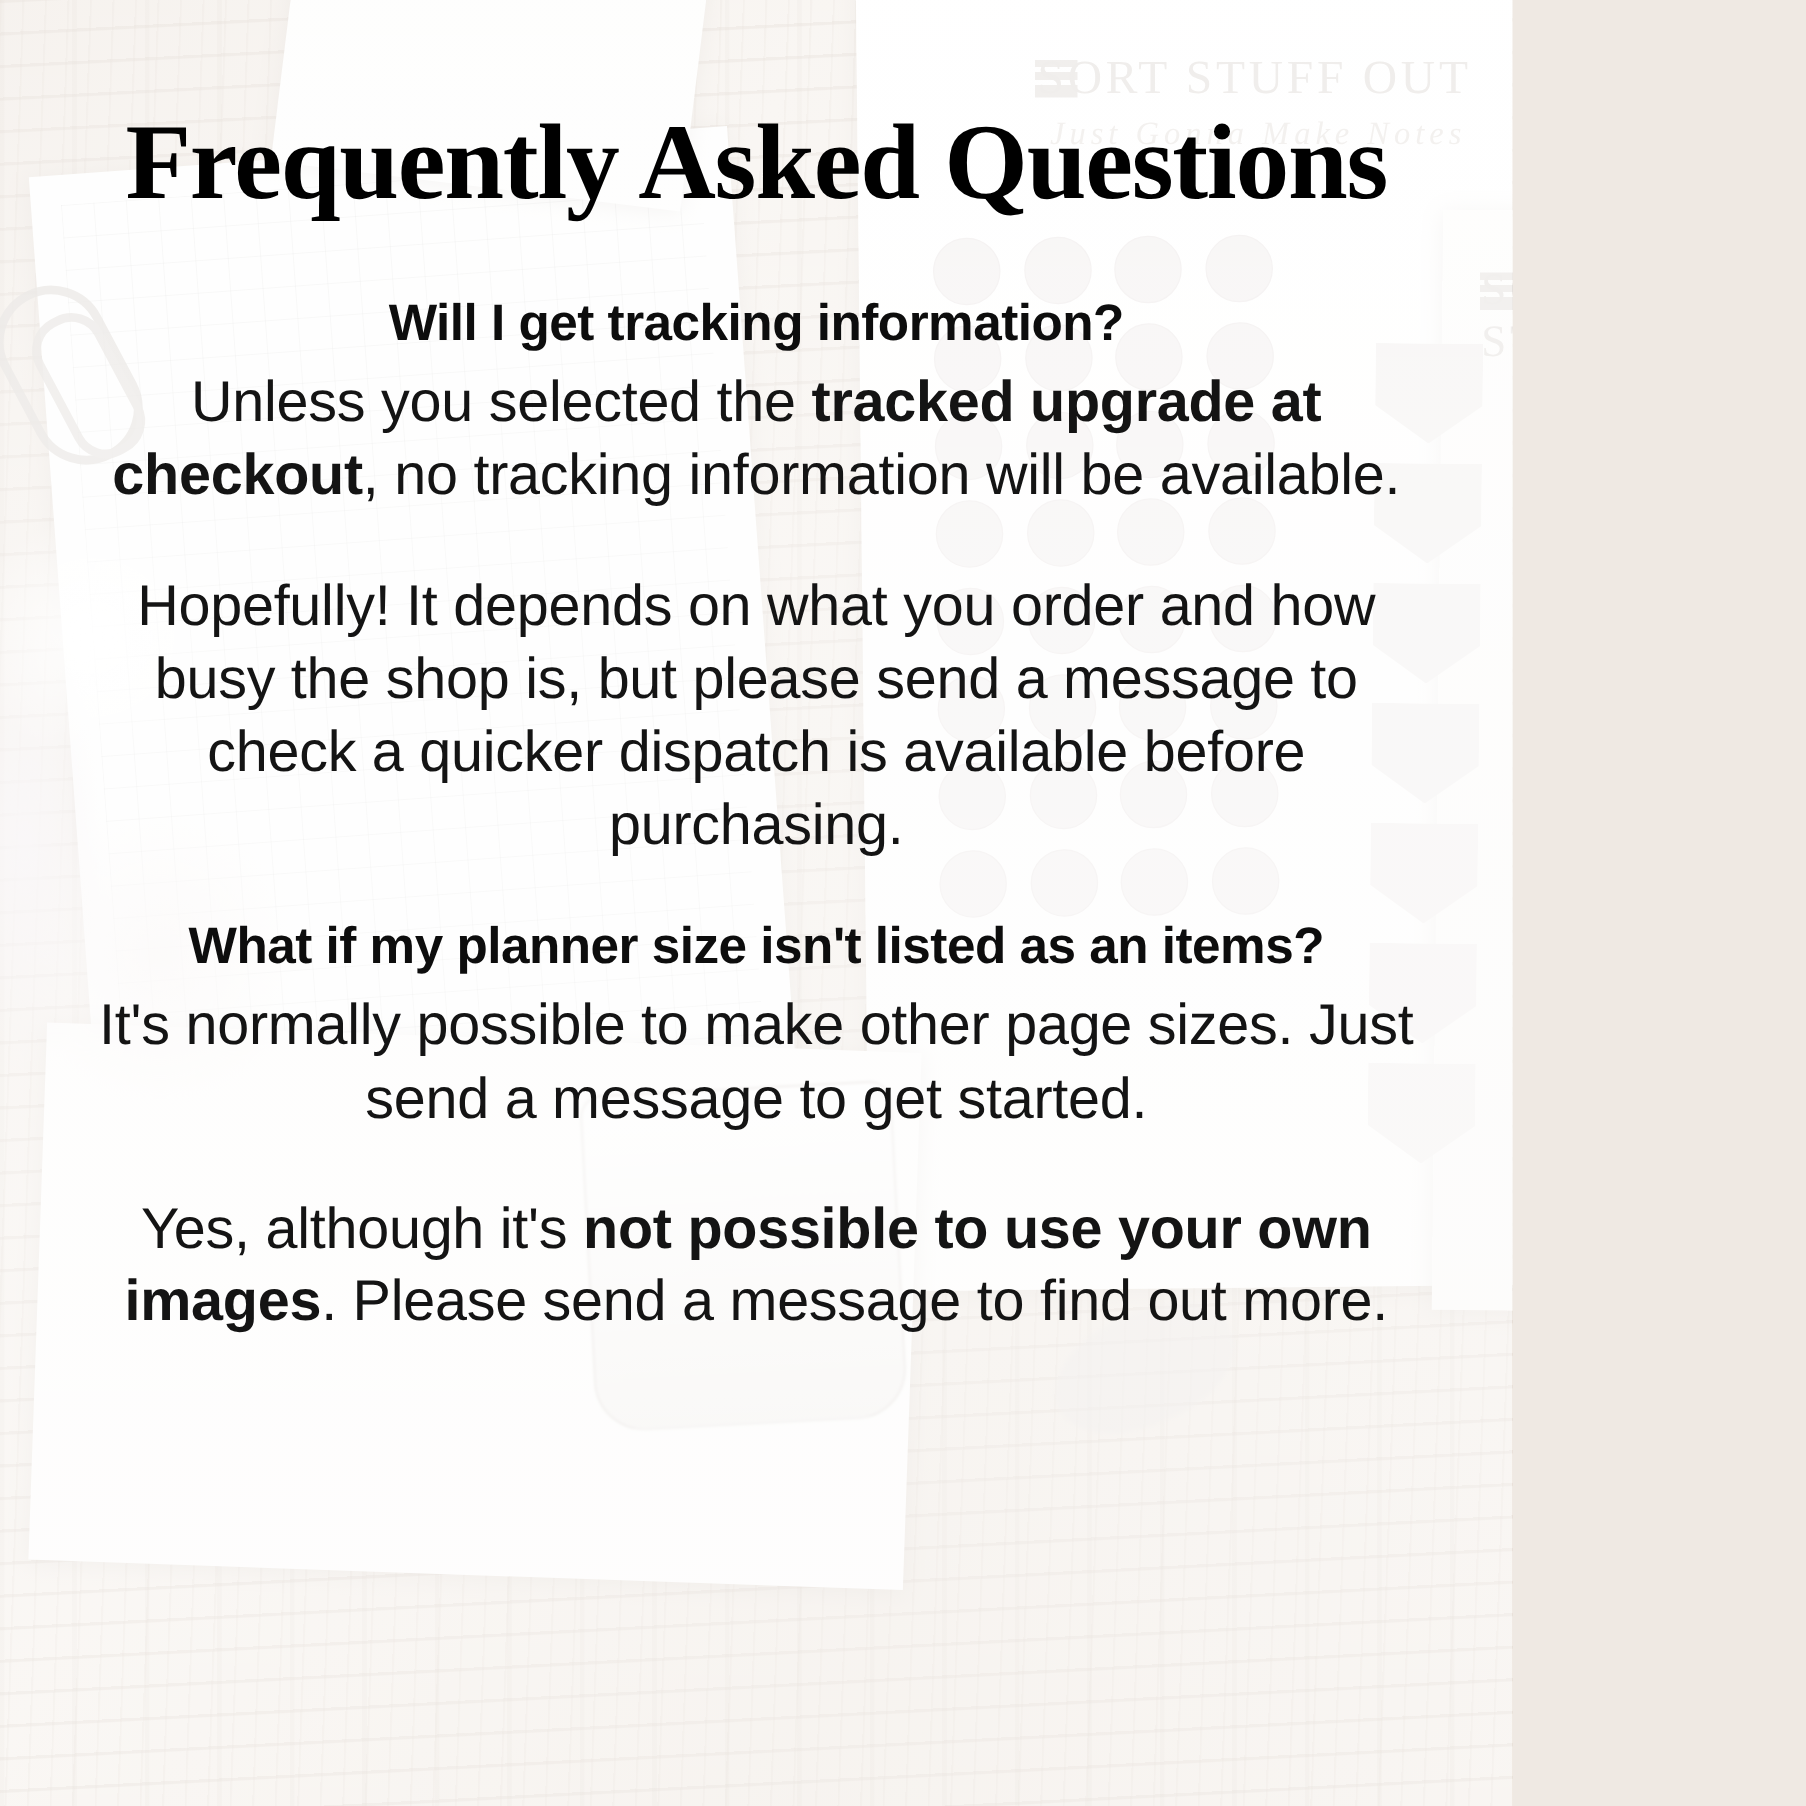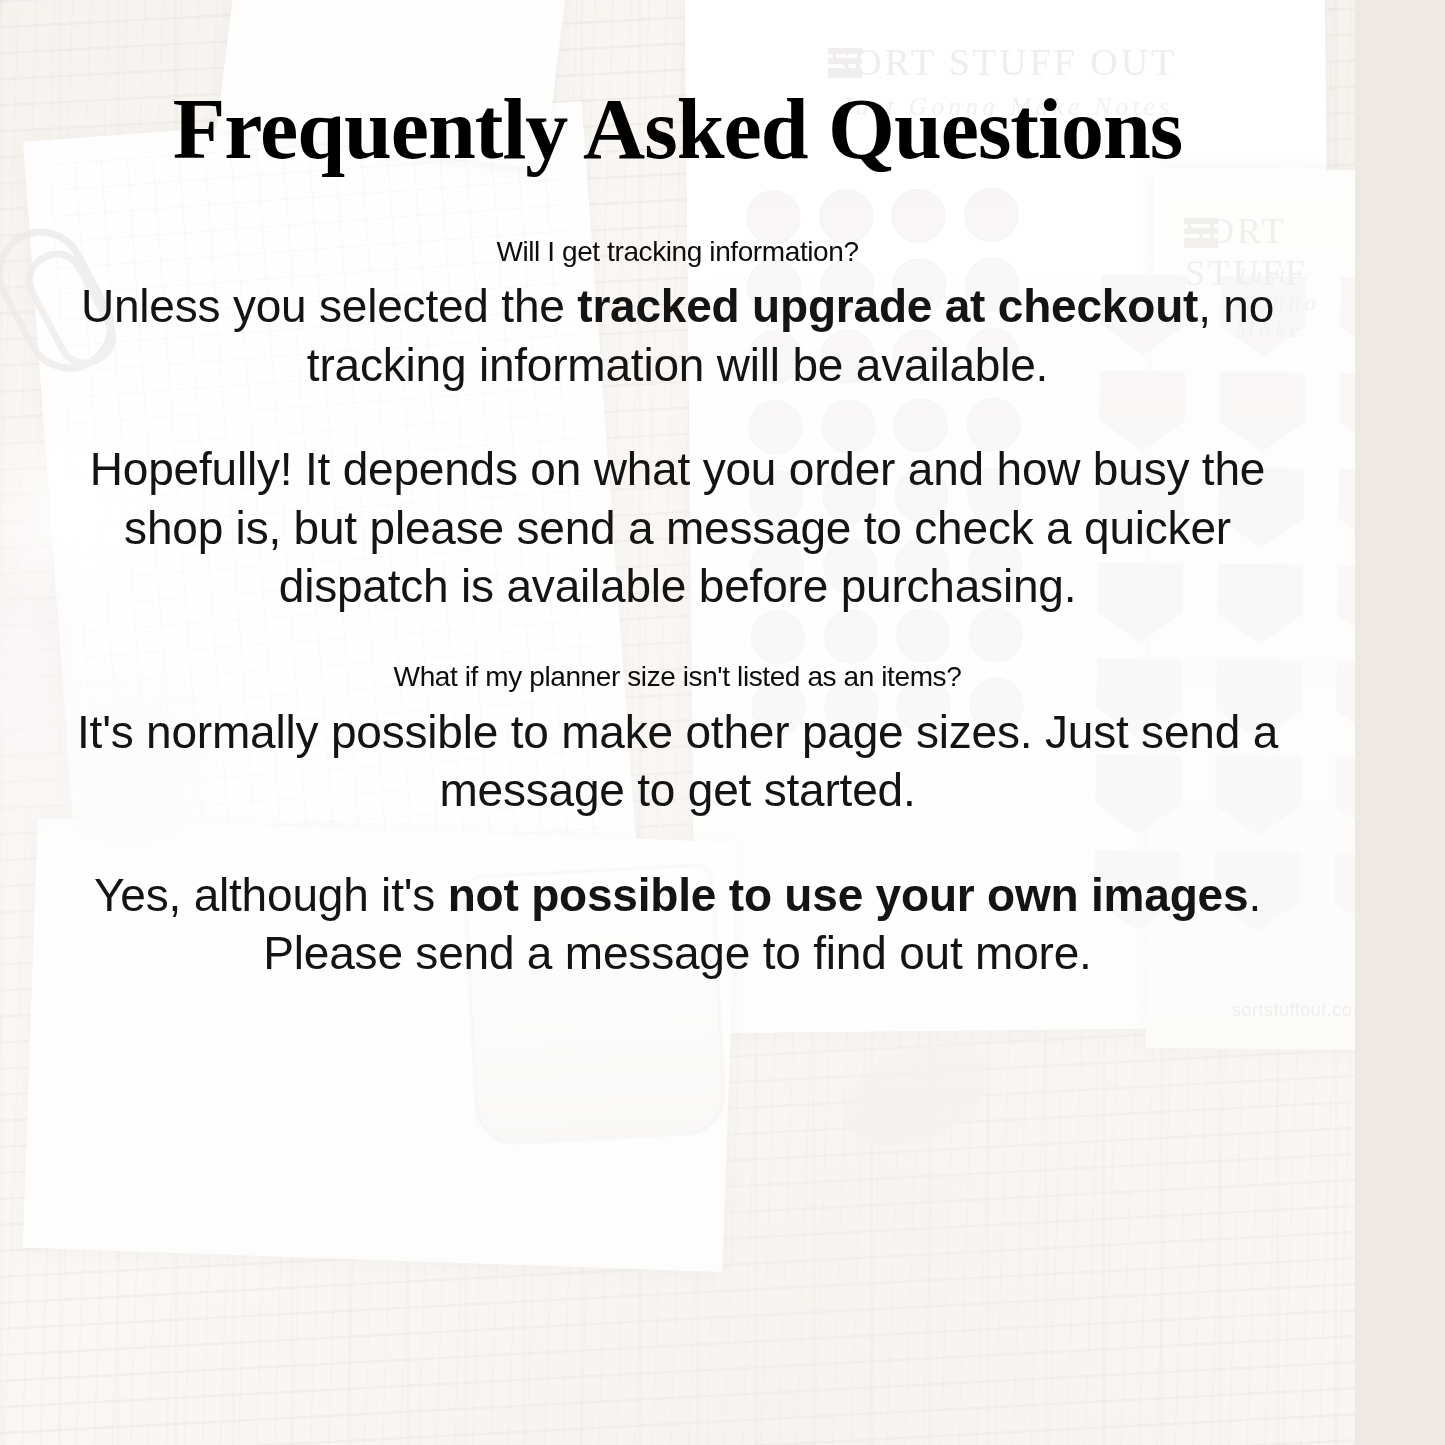--- a/index.html
+++ b/index.html
@@ -11,21 +11,21 @@
     width: 1445px;
     height: 1445px;
     font-family: "Liberation Sans", sans-serif;
     background: #efe9e3;
     overflow: hidden;
   }
 
   
   .page {
     position: relative;
-    width: 1355px;
+    width: 1210px;
     height: 1445px;
     overflow: hidden;
     background:
       repeating-linear-gradient(177deg,
         rgba(205,190,177,0.55) 0px,
         rgba(205,190,177,0.55) 2px,
         rgba(233,223,214,0.0) 3px,
         rgba(233,223,214,0.0) 26px),
       linear-gradient(115deg, #e8ded4 0%, #efe7de 35%, #e7ddd2 70%, #ece3da 100%);
   }
@@ -243,22 +243,22 @@
     padding: 0;
     list-style: none;
   }
 
   .faq-item { margin-top: 46px; }
   .faq-item:first-child { margin-top: 64px; }
 
   .faq-q {
     margin: 0 0 10px 0;
     text-align: center;
-    font-size: 28px;
-    font-weight: 400;
+    font-size: 41px;
+    font-weight: 700;
     color: #0d0d0d;
     line-height: 1.12;
     letter-spacing: -0.4px;
   }
 
   .faq-a {
     margin: 0 auto;
     max-width: 1290px;
     text-align: center;
     font-size: 46px;

